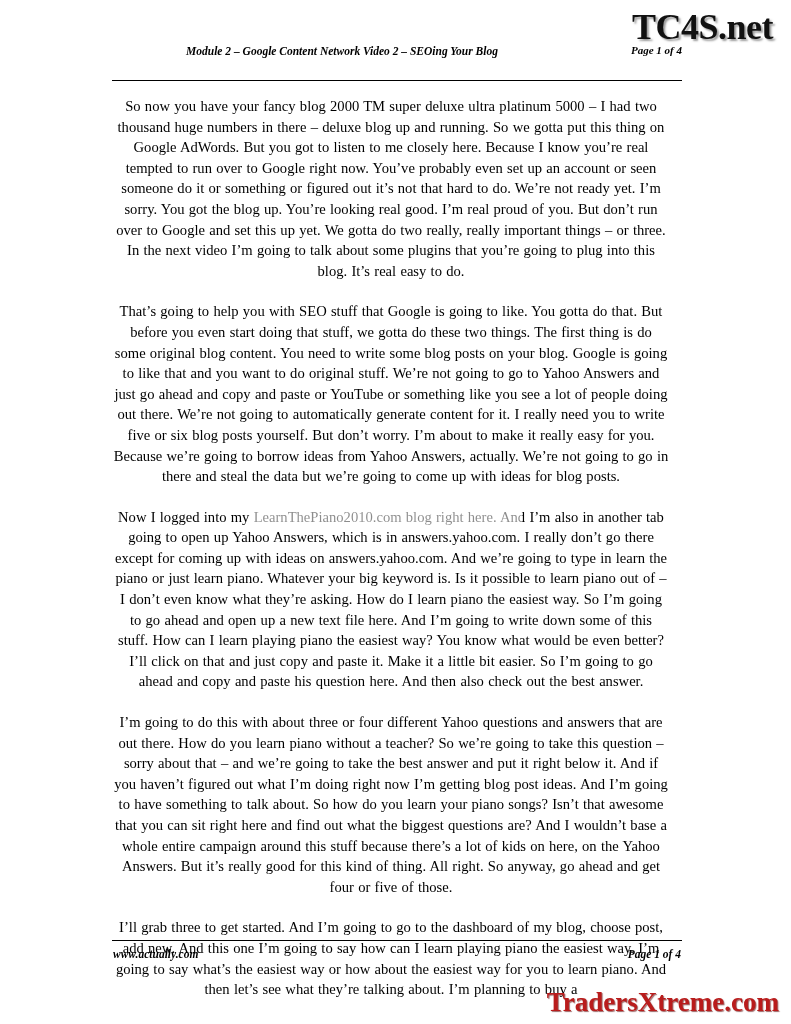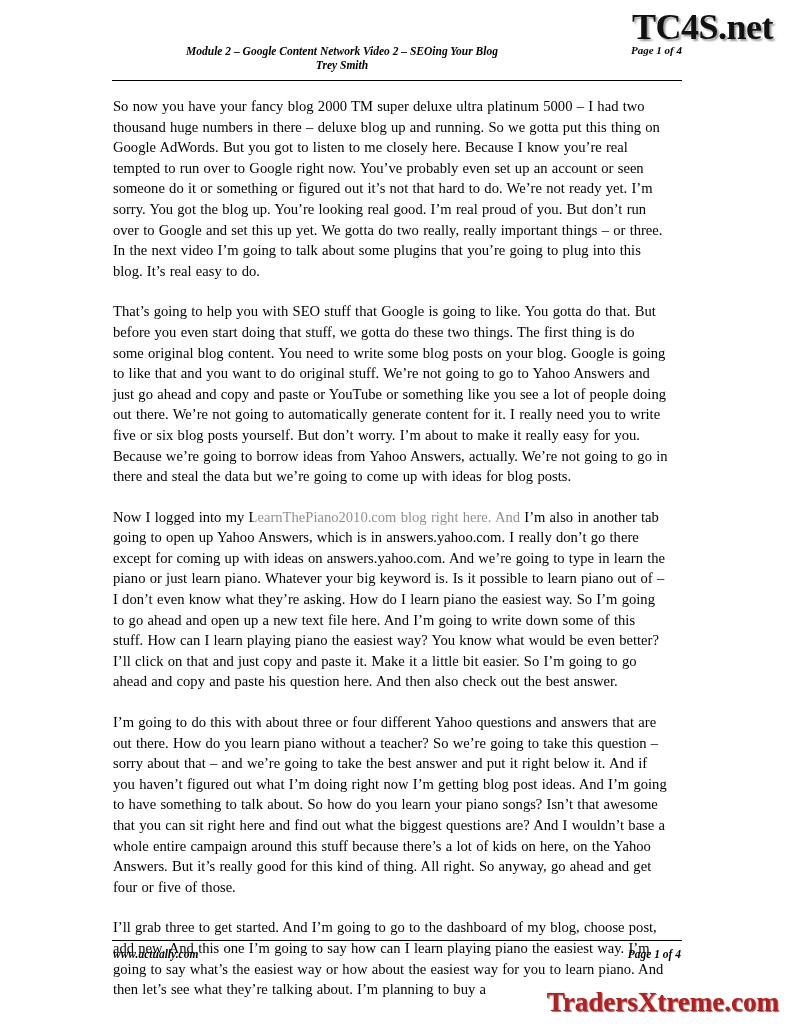--- a/index.html
+++ b/index.html
@@ -94,20 +94,21 @@
     width: 568px;
     font-family: "Liberation Serif", serif;
     font-size: 14.6px;
     line-height: 20.6px;
     text-align: left;
     color: #000;
   }
   .body-text p {
     margin: 0 12px 20px 0;
     word-spacing: 0.6px;
+    text-align: center;
   }
   .body-text p:last-child { margin-bottom: 0; }
 
   
   .wm-center {
     position: absolute;
     left: 255px;
     top: 495px;
     font-family: "Liberation Serif", serif;
     font-weight: bold;
@@ -175,21 +176,20 @@
 </style>
 </head>
 <body>
 
 <div class="page">
 
   <div class="wm-top">TC4S.net</div>
 
   <div class="header">
     <div class="header-title">Module 2 – Google Content Network Video 2 – SEOing Your Blog</div>
-    <div class="header-author">Trey Smith</div>
     <div class="header-page">Page 1 of 4</div>
   </div>
 
   <div class="rule-top"></div>
 
   <div class="body-text">
     <p>So now you have your fancy blog 2000 TM super deluxe ultra platinum 5000 – I had two thousand huge numbers in there – deluxe blog up and running.  So we gotta put this thing on Google AdWords.  But you got to listen to me closely here.  Because I know you’re real tempted to run over to Google right now.  You’ve probably even set up an account or seen someone do it or something or figured out it’s not that hard to do.  We’re not ready yet.  I’m sorry.  You got the blog up.  You’re looking real good.  I’m real proud of you.  But don’t run over to Google and set this up yet.  We gotta do two really, really important things – or three.  In the next video I’m going to talk about some plugins that you’re going to plug into this blog.  It’s real easy to do.</p>
     <p>That’s going to help you with SEO stuff that Google is going to like.  You gotta do that.  But before you even start doing that stuff, we gotta do these two things.  The first thing is do some original blog content.  You need to write some blog posts on your blog.  Google is going to like that and you want to do original stuff.  We’re not going to go to Yahoo Answers and just go ahead and copy and paste or YouTube or something like you see a lot of people doing out there.  We’re not going to automatically generate content for it.  I really need you to write five or six blog posts yourself.  But don’t worry.  I’m about to make it really easy for you.  Because we’re going to borrow ideas from Yahoo Answers, actually.  We’re not going to go in there and steal the data but we’re going to come up with ideas for blog posts.</p>
     <p>Now I logged into my LearnThePiano2010.com blog right here.  And I’m also in another tab going to open up Yahoo Answers, which is in answers.yahoo.com.  I really don’t go there except for coming up with ideas on answers.yahoo.com.  And we’re going to type in learn the piano or just learn piano.  Whatever your big keyword is.  Is it possible to learn piano out of – I don’t even know what they’re asking.  How do I learn piano the easiest way.  So I’m going to go ahead and open up a new text file here.  And I’m going to write down some of this stuff.  How can I learn playing piano the easiest way?  You know what would be even better?  I’ll click on that and just copy and paste it.  Make it a little bit easier.  So I’m going to go ahead and copy and paste his question here.  And then also check out the best answer.</p>
     <p>I’m going to do this with about three or four different Yahoo questions and answers that are out there.  How do you learn piano without a teacher?  So we’re going to take this question – sorry about that – and we’re going to take the best answer and put it right below it.  And if you haven’t figured out what I’m doing right now I’m getting blog post ideas.  And I’m going to have something to talk about.  So how do you learn your piano songs?  Isn’t that awesome that you can sit right here and find out what the biggest questions are?  And I wouldn’t base a whole entire campaign around this stuff because there’s a lot of kids on here, on the Yahoo Answers.  But it’s really good for this kind of thing.  All right.  So anyway, go ahead and get four or five of those.</p>

